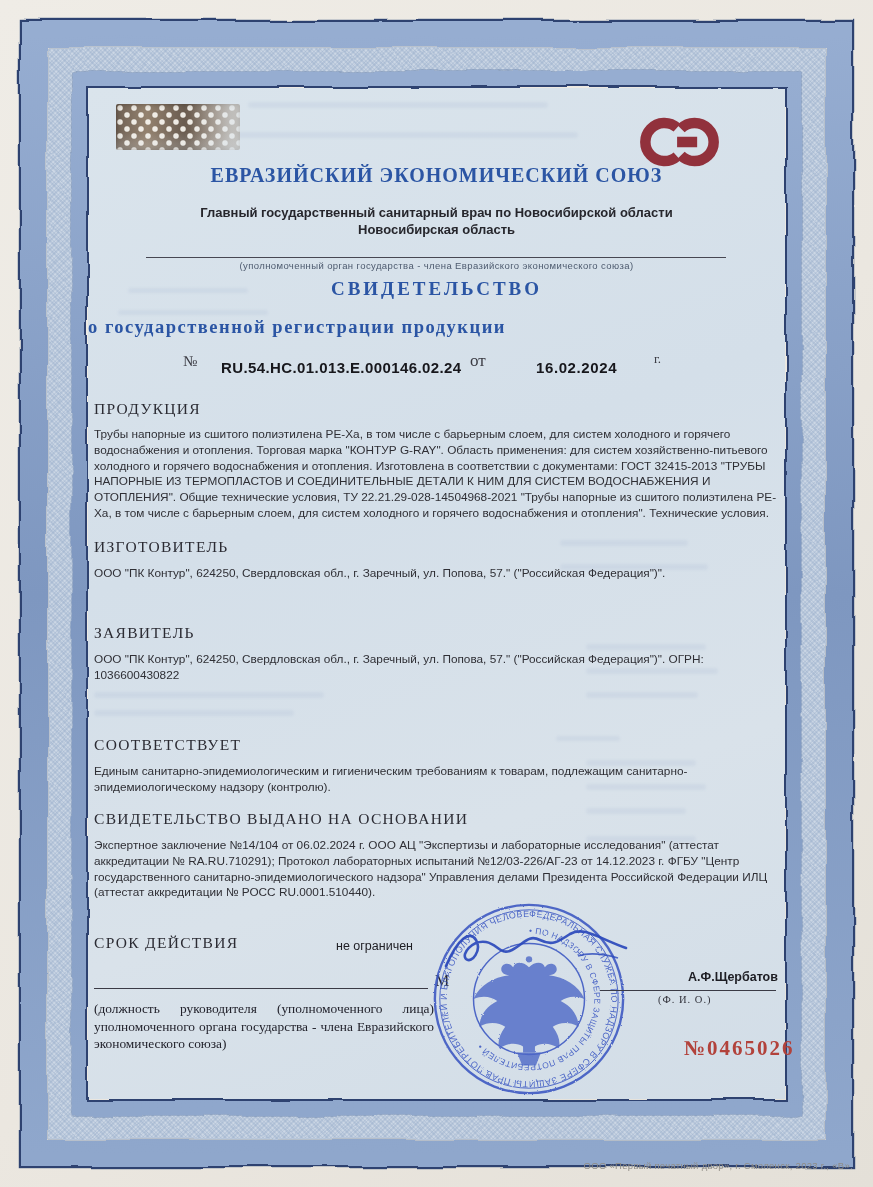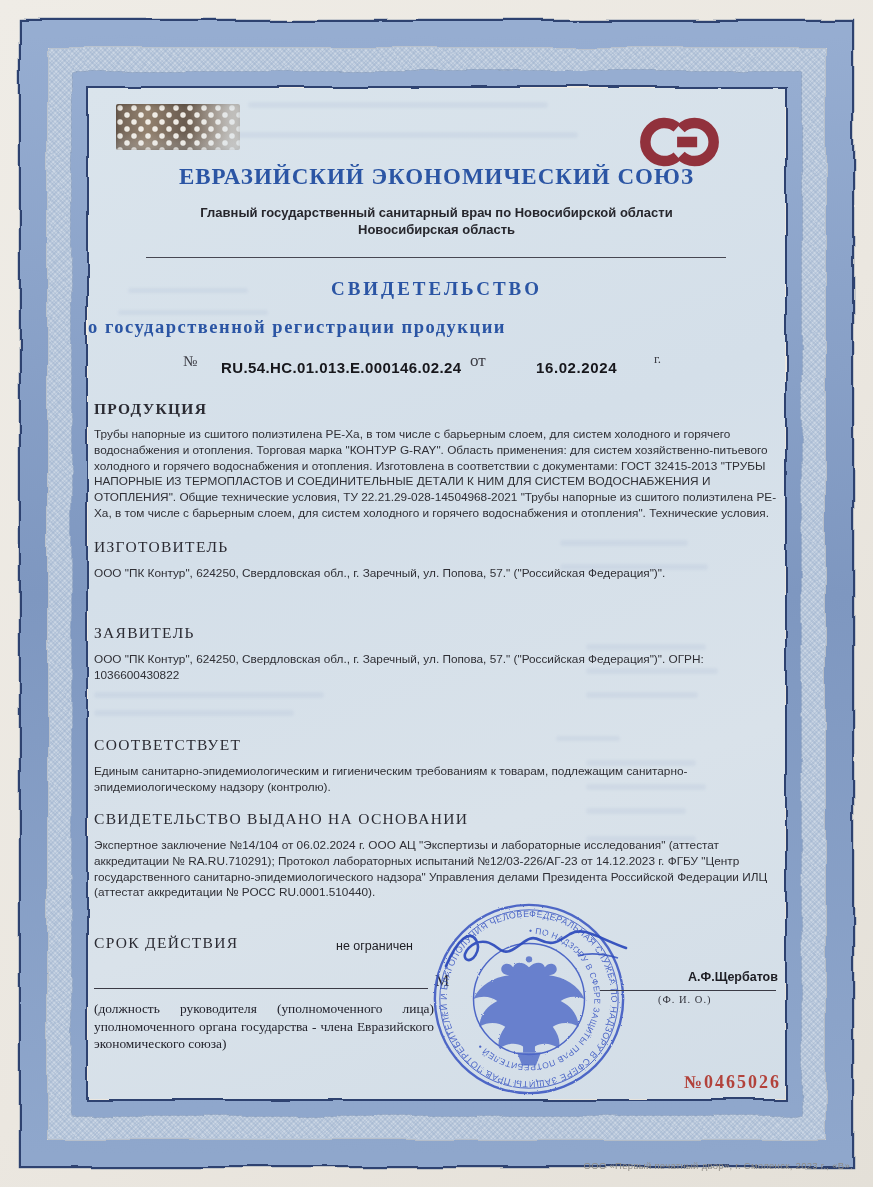--- a/index.html
+++ b/index.html
@@ -41,21 +41,21 @@
     box-shadow:inset 0 0 5px rgba(40,30,20,.45);
   }
   .hologram::after{
     content:"";position:absolute;inset:0;
     background:linear-gradient(90deg,transparent 60%,rgba(216,226,234,.55) 92%),
                linear-gradient(0deg,rgba(216,226,234,.25),transparent 40%);
   }
   .union-title{
     top:76px;left:0;width:100%;text-align:center;
     font-family:"Liberation Serif", serif;font-weight:bold;
-    font-size:23px;letter-spacing:1px;color:#2b55a4;
+    font-size:20px;letter-spacing:1px;color:#2b55a4;
   }
   .authority{top:117px;left:0;width:100%;text-align:center;
     font-weight:bold;font-size:13px;line-height:16.5px;color:#26262c;}
   .auth-underline{top:169px;left:58px;width:580px;border-top:1px solid #474752;}
   .auth-caption{top:172px;left:0;width:100%;text-align:center;
     font-size:9.5px;letter-spacing:.4px;color:#4d5a6e;}
   .main-title{
     top:190px;left:0;width:100%;text-align:center;
     font-family:"Liberation Serif", serif;font-weight:bold;
     font-size:19px;letter-spacing:3px;color:#2b55a4;
@@ -82,21 +82,21 @@
   .seal-letter{left:347px;top:884px;font-family:"Liberation Serif", serif;font-size:16px;color:#2a2a33;}
   .position-caption{
     left:6px;top:912px;width:340px;text-align:justify;
     font-family:"Liberation Serif", serif;font-size:13.4px;line-height:1.32;color:#22222c;
   }
   .sig-line-right{left:512px;top:902px;width:176px;border-top:1.2px solid #3a3a45;}
   .fio-name{left:600px;top:882px;font-weight:bold;font-size:12.5px;color:#1d1d23;text-align:right;}
   .fio-caption{left:570px;top:906px;font-family:"Liberation Serif", serif;font-size:10.5px;letter-spacing:1px;color:#33333c;}
   .serial{
     left:596px;top:948px;font-family:"Liberation Serif", serif;
-    font-size:18px;letter-spacing:2px;color:#b2423b;font-weight:bold;margin-top:36px;
+    font-size:21px;letter-spacing:2px;color:#b2423b;font-weight:bold;
   }
   .stamp-wrap{left:332px;top:802px;width:218px;height:218px;}
   .signature-wrap{left:340px;top:816px;width:218px;height:90px;z-index:5;}
   .se-logo{left:548px;top:22px;width:86px;height:64px;}
   .printer-note{
     position:absolute;right:20px;top:1160px;
     font-size:9.5px;letter-spacing:.3px;color:#8f8c85;
   }
 </style>
 </head>
@@ -164,31 +164,32 @@
       </g>
     </svg>
 
     <div class="abs union-title">ЕВРАЗИЙСКИЙ ЭКОНОМИЧЕСКИЙ СОЮЗ</div>
 
     <div class="abs authority">
       <div>Главный государственный санитарный врач по Новосибирской области</div>
       <div>Новосибирская область</div>
     </div>
     <div class="abs auth-underline"></div>
+    <div class="abs auth-caption">(уполномоченный орган государства - члена Евразийского экономического союза)</div>
 
     <div class="abs main-title">СВИДЕТЕЛЬСТВО</div>
     <div class="abs sub-title">о государственной регистрации продукции</div>
 
     <span class="abs num-label">№</span>
     <span class="abs num-value">RU.54.НС.01.013.Е.000146.02.24</span>
     <span class="abs num-from">от</span>
     <span class="abs num-date">16.02.2024</span>
     <span class="abs num-year">г.</span>
 
-    <div class="abs sec-h" style="top:312px;font-weight:bold;">ПРОДУКЦИЯ</div>
+    <div class="abs sec-h" style="top:312px;">ПРОДУКЦИЯ</div>
     <div class="abs sec-t" style="top:339px;">Трубы напорные из сшитого полиэтилена PE-Xa, в том числе с барьерным слоем, для систем холодного и горячего водоснабжения и отопления. Торговая марка "КОНТУР G-RAY". Область применения: для систем хозяйственно-питьевого холодного и горячего водоснабжения и отопления. Изготовлена в соответствии с документами: ГОСТ 32415-2013 "ТРУБЫ НАПОРНЫЕ ИЗ ТЕРМОПЛАСТОВ И СОЕДИНИТЕЛЬНЫЕ ДЕТАЛИ К НИМ ДЛЯ СИСТЕМ ВОДОСНАБЖЕНИЯ И ОТОПЛЕНИЯ". Общие технические условия, ТУ 22.21.29-028-14504968-2021 "Трубы напорные из сшитого полиэтилена PE-Xa, в том числе с барьерным слоем, для систем холодного и горячего водоснабжения и отопления". Технические условия.</div>
 
     <div class="abs sec-h" style="top:450px;">ИЗГОТОВИТЕЛЬ</div>
     <div class="abs sec-t" style="top:478px;">ООО "ПК Контур", 624250, Свердловская обл., г. Заречный, ул. Попова, 57." ("Российская Федерация")".</div>
 
     <div class="abs sec-h" style="top:536px;">ЗАЯВИТЕЛЬ</div>
     <div class="abs sec-t" style="top:564px;">ООО "ПК Контур", 624250, Свердловская обл., г. Заречный, ул. Попова, 57." ("Российская Федерация")". ОГРН: 1036600430822</div>
 
     <div class="abs sec-h" style="top:648px;">СООТВЕТСТВУЕТ</div>
     <div class="abs sec-t" style="top:676px;">Единым санитарно-эпидемиологическим и гигиеническим требованиям к товарам, подлежащим санитарно-эпидемиологическому надзору (контролю).</div>

